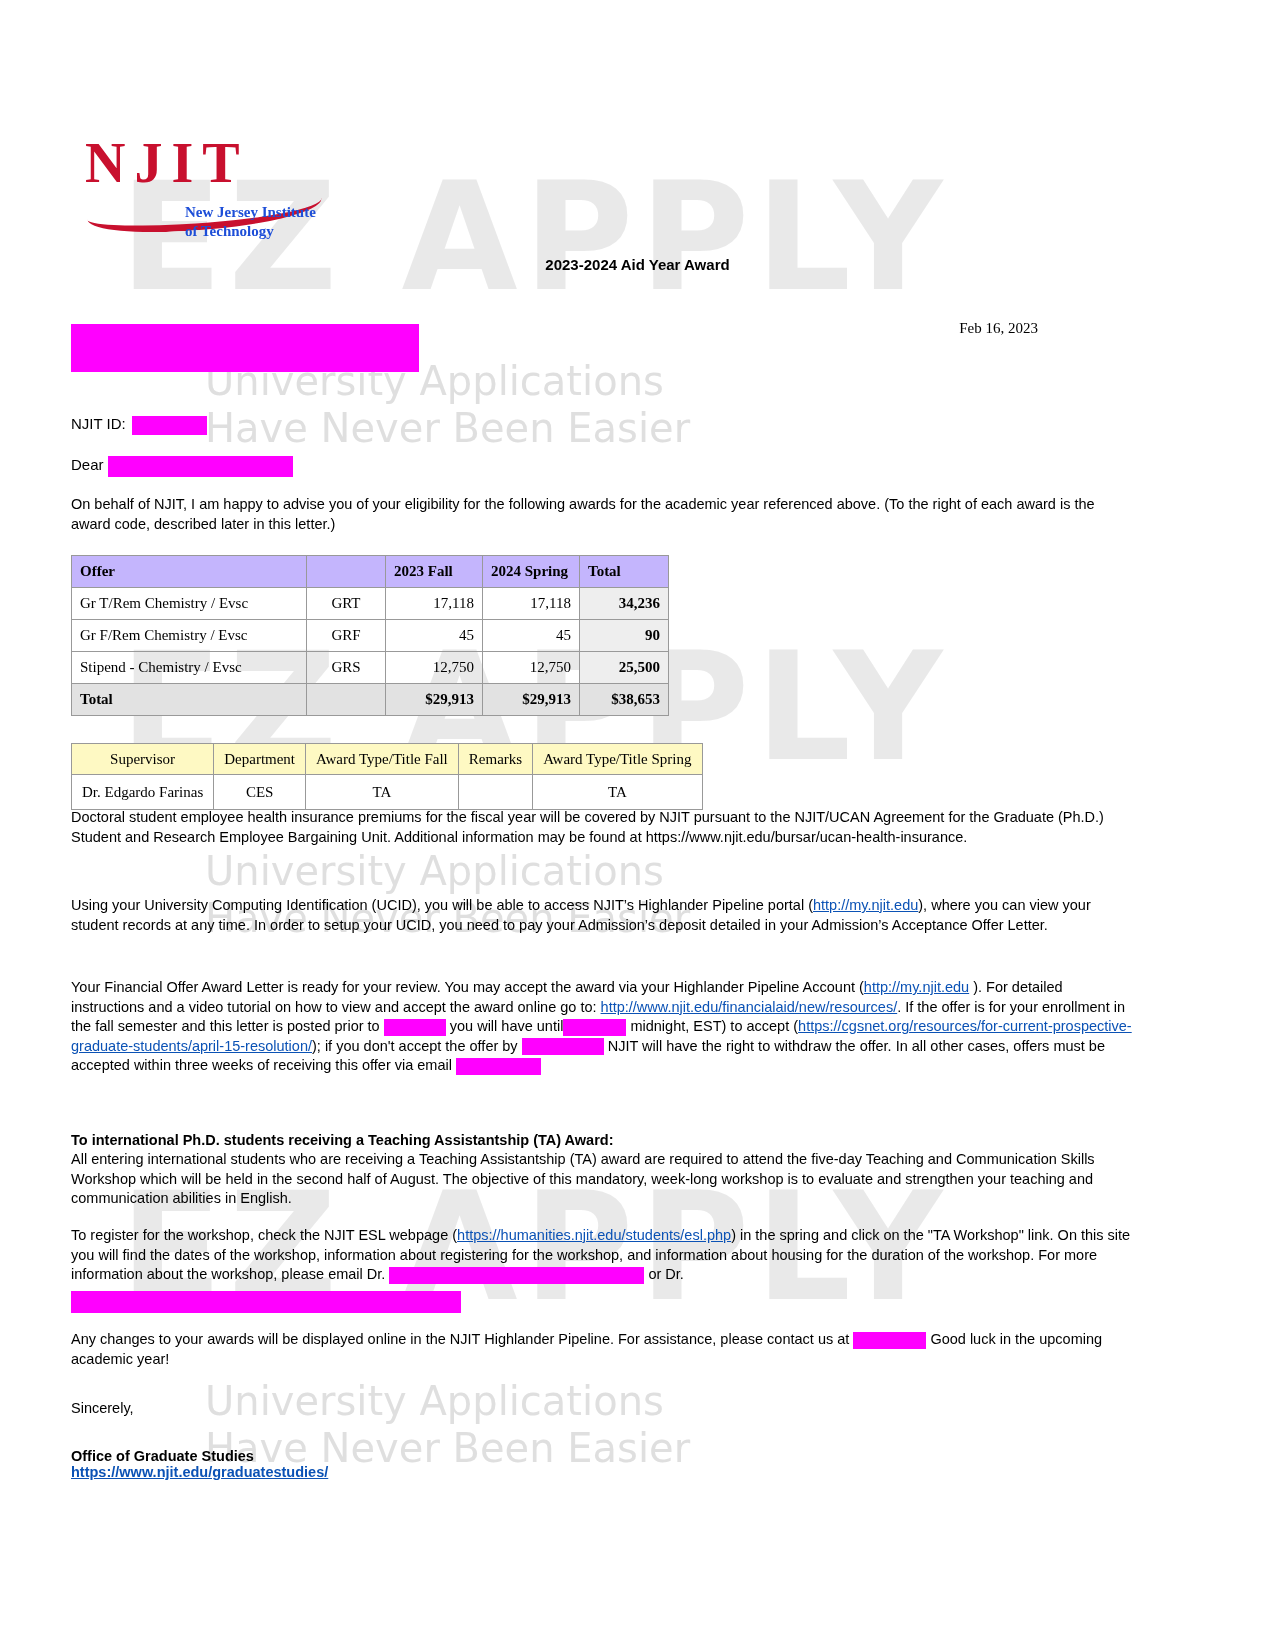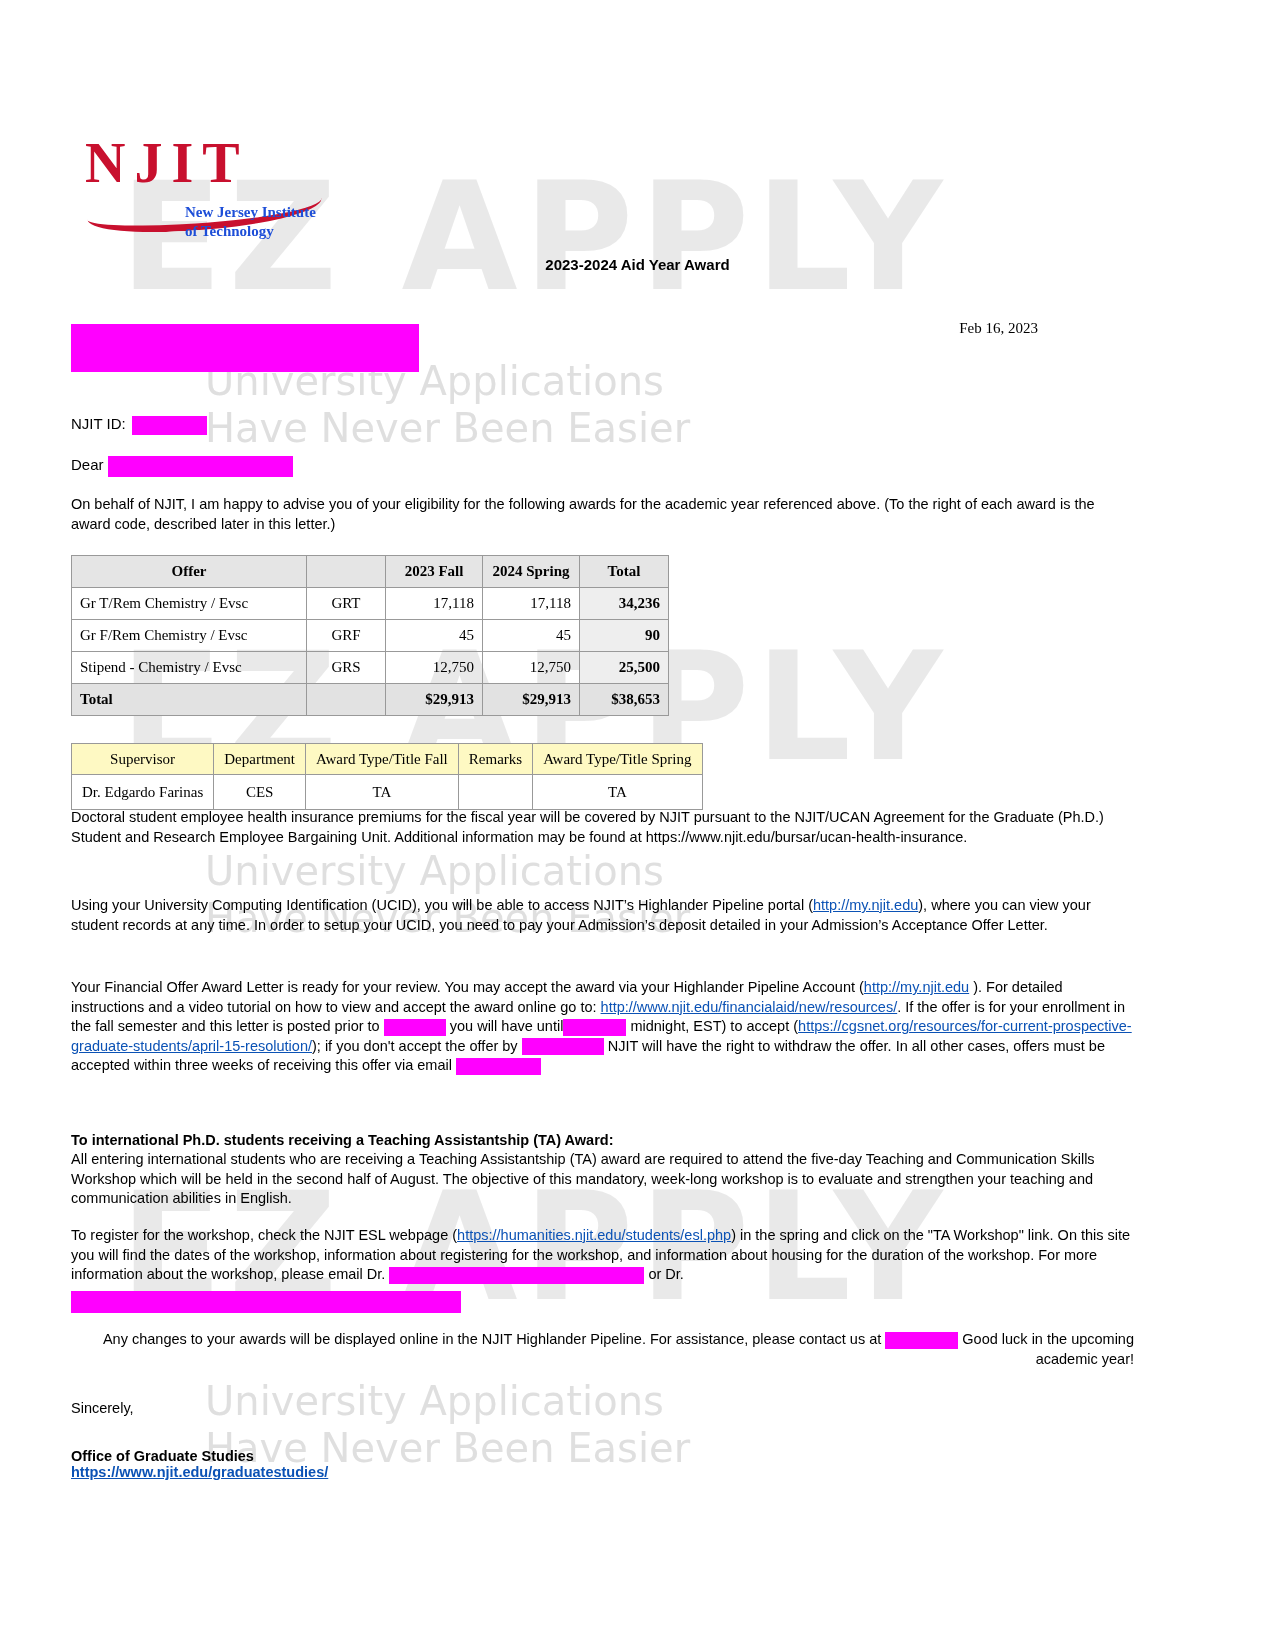--- a/index.html
+++ b/index.html
@@ -159,23 +159,23 @@
     border-collapse: collapse;
     font-family: "Liberation Serif", serif;
     font-size: 15px;
   }
   .award-table td, .award-table th {
     border: 1px solid #999999;
     padding: 4px 8px;
     height: 23px;
   }
   .award-table th {
-    background: #e5e5e5;
-    font-weight: 700;
-    text-align: center;
+    background: #c4b5fd;
+    font-weight: 700;
+    text-align: left;
   }
   .at-offer { width: 218px; text-align: left; }
   .at-code  { width: 62px;  text-align: center; }
   .at-num   { width: 80px;  text-align: right; }
   .at-total { width: 72px;  text-align: right; font-weight: 700; background: #eeeeee; }
   .at-totrow td {
     background: #e2e2e2;
     font-weight: 700;
   }
   .at-totrow .at-num, .at-totrow .at-total { text-align: right; }
@@ -203,21 +203,21 @@
     text-align: center;
     height: 26px;
   }
 
   .p-insurance { top: 808px; }
   .p-ucid      { top: 896px; }
   .p-offer     { top: 978px; }
   .p-intl-head { top: 1131px; font-weight: 700; }
   .p-intl      { top: 1150px; }
   .p-register  { top: 1226px; }
-  .p-changes   { top: 1330px; text-align: right; }
+  .p-changes   { top: 1330px; }
   .p-sincerely { top: 1400px; }
   .p-office    { top: 1448px; font-weight: bold; }
 
   a.link {
     color: #0b52b5;
     text-decoration: underline;
   }
 
   .rd-inline-1 { width: 62px;  height: 17px; }
   .rd-inline-2 { width: 63px;  height: 17px; }

